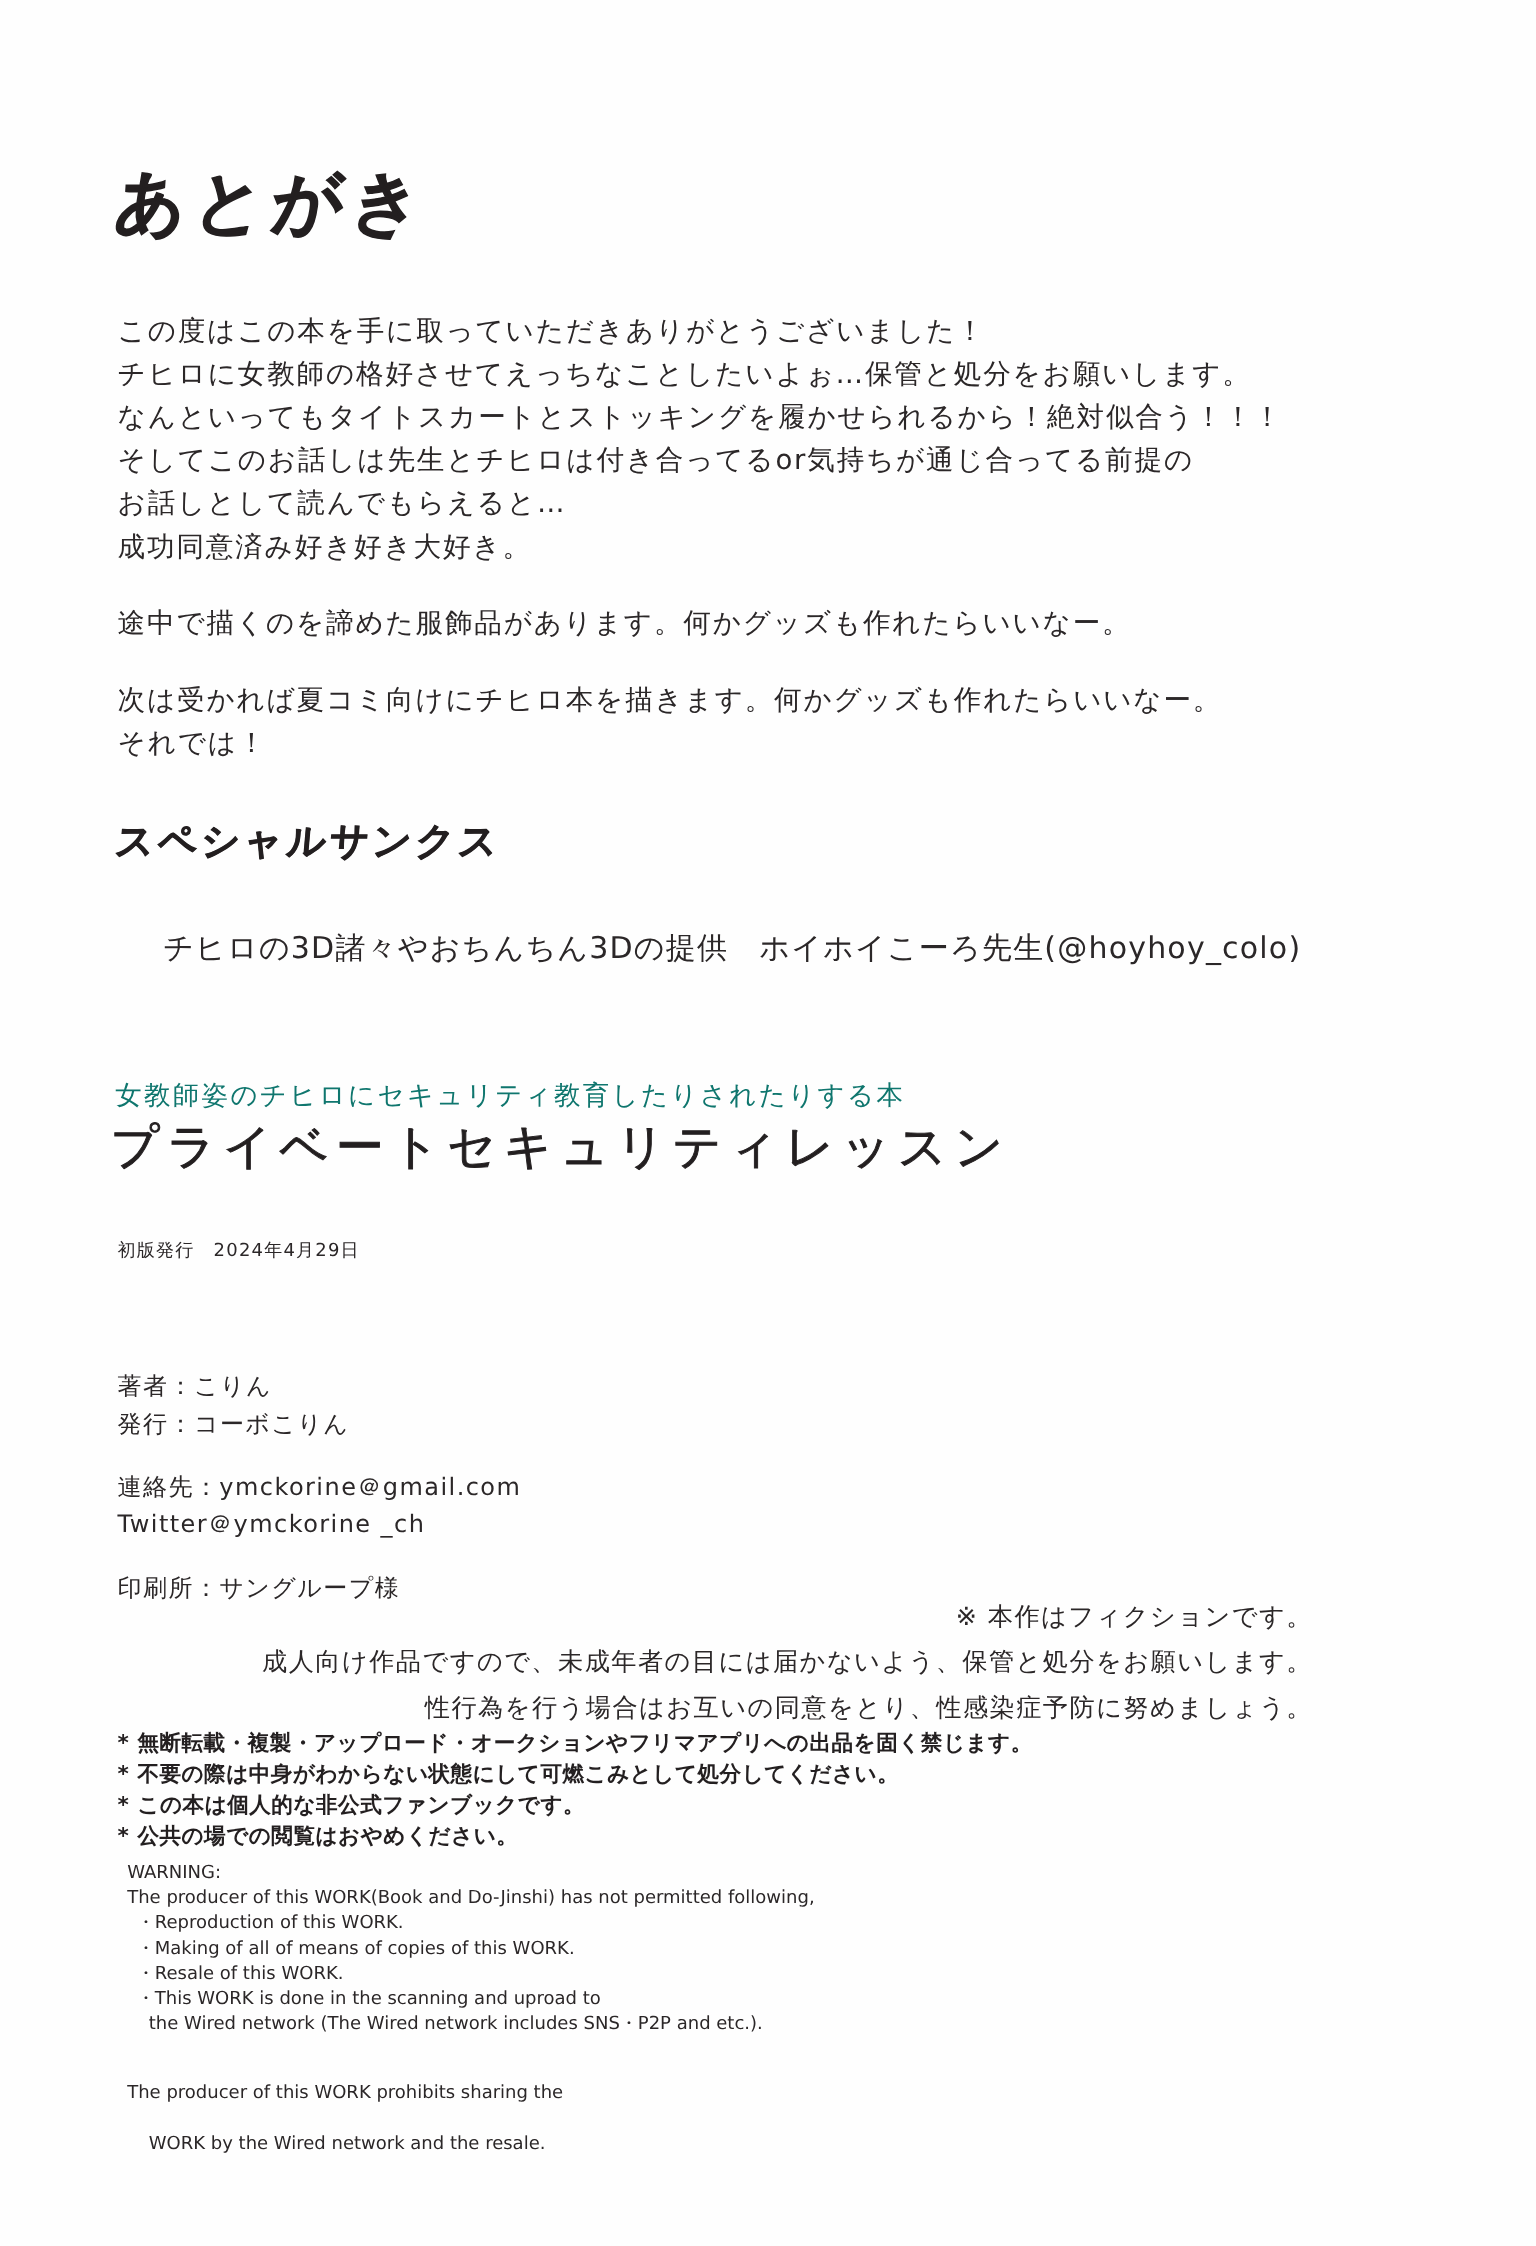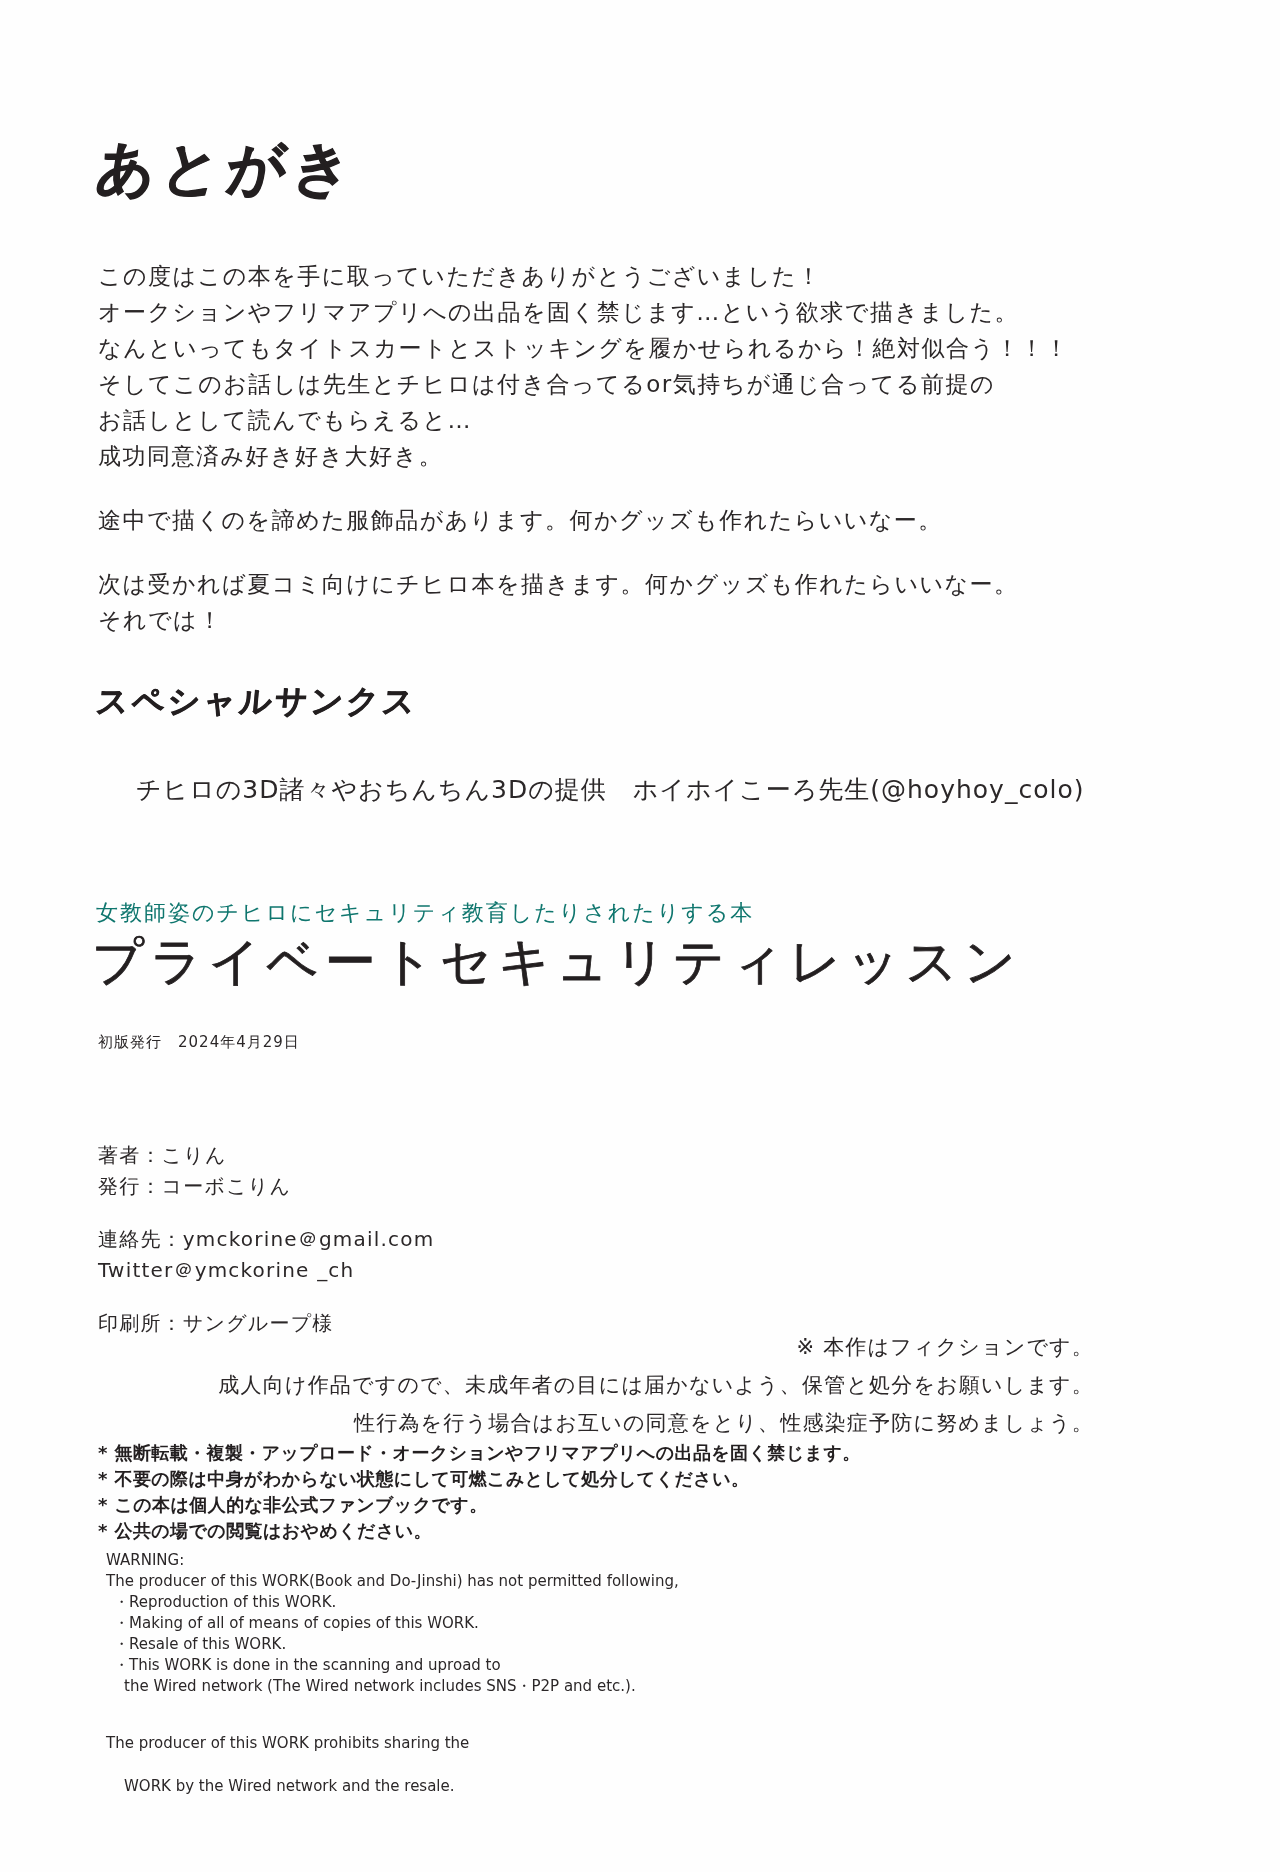--- a/index.html
+++ b/index.html
@@ -83,21 +83,21 @@
     left: 96px;
     top: 898px;
     font-size: 22px;
     letter-spacing: 2px;
     color: #0f766e;
   }
   .colophon-title {
     position: absolute;
     left: 92px;
     top: 928px;
-    font-size: 51px;
+    font-size: 40px;
     letter-spacing: 6px;
     font-weight: normal;
     color: #231f20;
     -webkit-text-stroke: 0.8px #231f20;
   }
   .colophon-pubdate {
     position: absolute;
     left: 98px;
     top: 1033px;
     font-size: 15px;
@@ -161,21 +161,21 @@
 </style>
 </head>
 <body>
 
 <div class="page">
 
   <div class="afterword-heading">あとがき</div>
 
   <div class="afterword-body">
     <p>この度はこの本を手に取っていただきありがとうございました！</p>
-    <p>オークションやフリマアプリへの出品を固く禁じます…という欲求で描きました。</p>
+    <p>チヒロに女教師の格好させてえっちなことしたいよぉ…保管と処分をお願いします。</p>
     <p>なんといってもタイトスカートとストッキングを履かせられるから！絶対似合う！！！</p>
     <p>そしてこのお話しは先生とチヒロは付き合ってるor気持ちが通じ合ってる前提の</p>
     <p>お話しとして読んでもらえると…</p>
     <p>成功同意済み好き好き大好き。</p>
     <div class="gap"></div>
     <p>途中で描くのを諦めた服飾品があります。何かグッズも作れたらいいなー。</p>
     <div class="gap"></div>
     <p>次は受かれば夏コミ向けにチヒロ本を描きます。何かグッズも作れたらいいなー。</p>
     <p>それでは！</p>
   </div>

